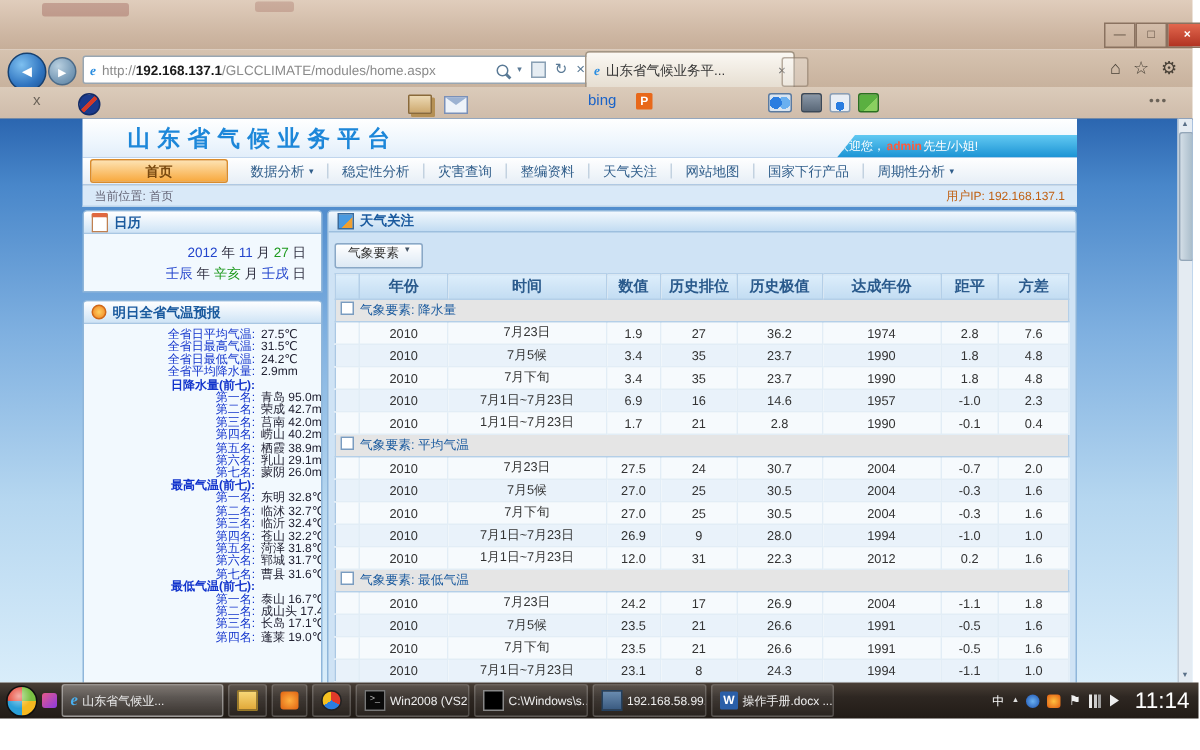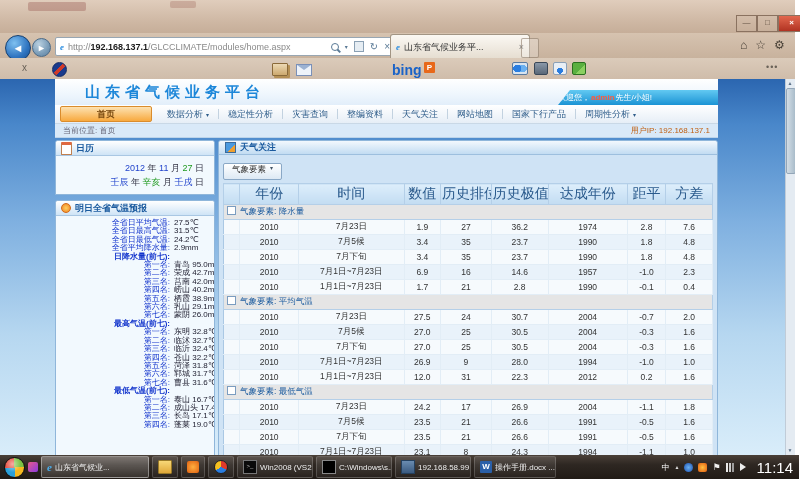--- a/index.html
+++ b/index.html
@@ -43,21 +43,21 @@
   
   .ie-row2{position:absolute;left:0;top:58px;width:795px;height:21px;
     background:linear-gradient(180deg,#dbcbba,#cfbcaa);border-bottom:1px solid #8d7d6a}
   .ie-row2 .abs{position:absolute;top:4px}
   .tb-x{color:#6a6258;font-size:10px}
   .logo-circ{width:13px;height:13px;border-radius:50%;
     background:linear-gradient(135deg,#1a3a8c 42%,#d03a2a 42% 58%,#1a3a8c 58%);border:1px solid #122a66}
   .cards{width:14px;height:11px;background:linear-gradient(#ecd9b4,#cda96f);border:1px solid #8a6a3a;border-radius:1px;box-shadow:2px 2px 0 #b59055}
   .envelope{width:14px;height:10px;background:#eef3fa;border:1px solid #7a90b8;position:relative}
   .envelope:after{content:"";position:absolute;left:0;top:0;border:5px solid transparent;border-top:5px solid #9cb2d2;border-width:5px 7px 0 7px}
-  .bing{font-size:14px;font-weight:bold;color:#1a63c8;letter-spacing:0}
+  .bing{font-size:10px;font-weight:normal;color:#1a63c8;letter-spacing:0}
   .sq-orange{width:11px;height:11px;background:#e8681a;color:#fff;font-size:8px;font-weight:bold;text-align:center;line-height:11px;border-radius:1px}
   .twin{width:14px;height:11px;background:radial-gradient(circle at 30% 50%,#2a7de0 4px,transparent 4px),radial-gradient(circle at 70% 50%,#6ab0f0 4px,transparent 4px);background-color:#d8e4f0;border-radius:2px;border:1px solid #5a7aa0}
   .cam{width:12px;height:11px;background:linear-gradient(#8a98a8,#5a6878);border-radius:2px;border:1px solid #3a4858}
   .antenna{width:12px;height:11px;background:radial-gradient(circle at 50% 70%,#2a7de0 3px,#e8eef5 3px);border:1px solid #8aa0b8;border-radius:2px}
   .green-wg{width:12px;height:11px;background:linear-gradient(135deg,#5ab040 60%,#8ad060 60%);border:1px solid #2a7020;border-radius:2px}
   .dots{color:#6a6258;font-size:9px;letter-spacing:1px}
   
   .viewport{position:absolute;left:0;top:79px;width:795px;height:376px;overflow:hidden;
     background:linear-gradient(180deg,#2b66b0,#4987ca 12%,#7fb0e0 38%,#b6d7f0 68%,#d9edfa)}
   .scrollbar{position:absolute;right:0;top:0;width:9px;height:100%;background:#e4ebf2;border-left:1px solid #c0ccd8}
@@ -100,22 +100,22 @@
     display:flex;flex-direction:column}
   .cp-head{height:13px;background:linear-gradient(180deg,#f2f8fd,#c2dcf2);border-bottom:1px solid #9dbfde;
     display:flex;align-items:center;padding:0 6px;gap:4px;font-size:9px;font-weight:bold;color:#1a5a9e}
   .cp-icon{width:9px;height:9px;background:linear-gradient(135deg,#4a9ae0 60%,#f0a030 60%);border:1px solid #3a6a9a;flex:none}
   .cp-inner{margin:3px 4px;flex:1}
   .el-btn{display:inline-flex;gap:4px;height:15px;padding:0 8px;
     background:linear-gradient(180deg,#ffffff,#dde9f4);border:1px solid #8aa8c6;border-radius:2px;
     font-size:8.5px;color:#333;margin-bottom:3px}
   .el-btn .arr{font-size:6px;color:#456}
   table.data{width:100%;border-collapse:collapse;table-layout:fixed;background:#fff;font-size:8.5px;border:1px solid #aac8e4}
-  table.data th{height:13px;background:linear-gradient(180deg,#ddeefb,#c2dcf2);color:#2a5a8c;font-weight:normal;
-    border:1px solid #b4cfe8;font-size:14px;overflow:hidden;white-space:nowrap}
+  table.data th{height:13px;background:linear-gradient(180deg,#ddeefb,#c2dcf2);color:#2a5a8c;font-weight:bold;
+    border:1px solid #b4cfe8;font-size:10px;overflow:hidden;white-space:nowrap}
   tr.section td{height:11px;background:#e5e5e5;color:#1a5a9e;border:1px solid #b4cfe8;padding-left:3px;
     font-size:8.5px;white-space:nowrap;overflow:hidden}
   .expand-box{display:inline-block;width:7px;height:7px;background:#fff;border:1px solid #7a9cc0;margin-right:4px;vertical-align:-1px}
   tr.dr td{height:11px;text-align:center;color:#333;border-right:1px solid #e2edf6;border-bottom:1px solid #e2edf6;
     white-space:nowrap;overflow:hidden}
   tr.dr.odd{background:#f6fafd}
   tr.dr.even{background:#e9f2fa}
   
   .taskbar{position:absolute;left:0;top:455px;width:795px;height:24px;display:flex;align-items:center;gap:3px;
     background:linear-gradient(180deg,#4a4038,#2e2722 40%,#211b16);padding:0 2px}

